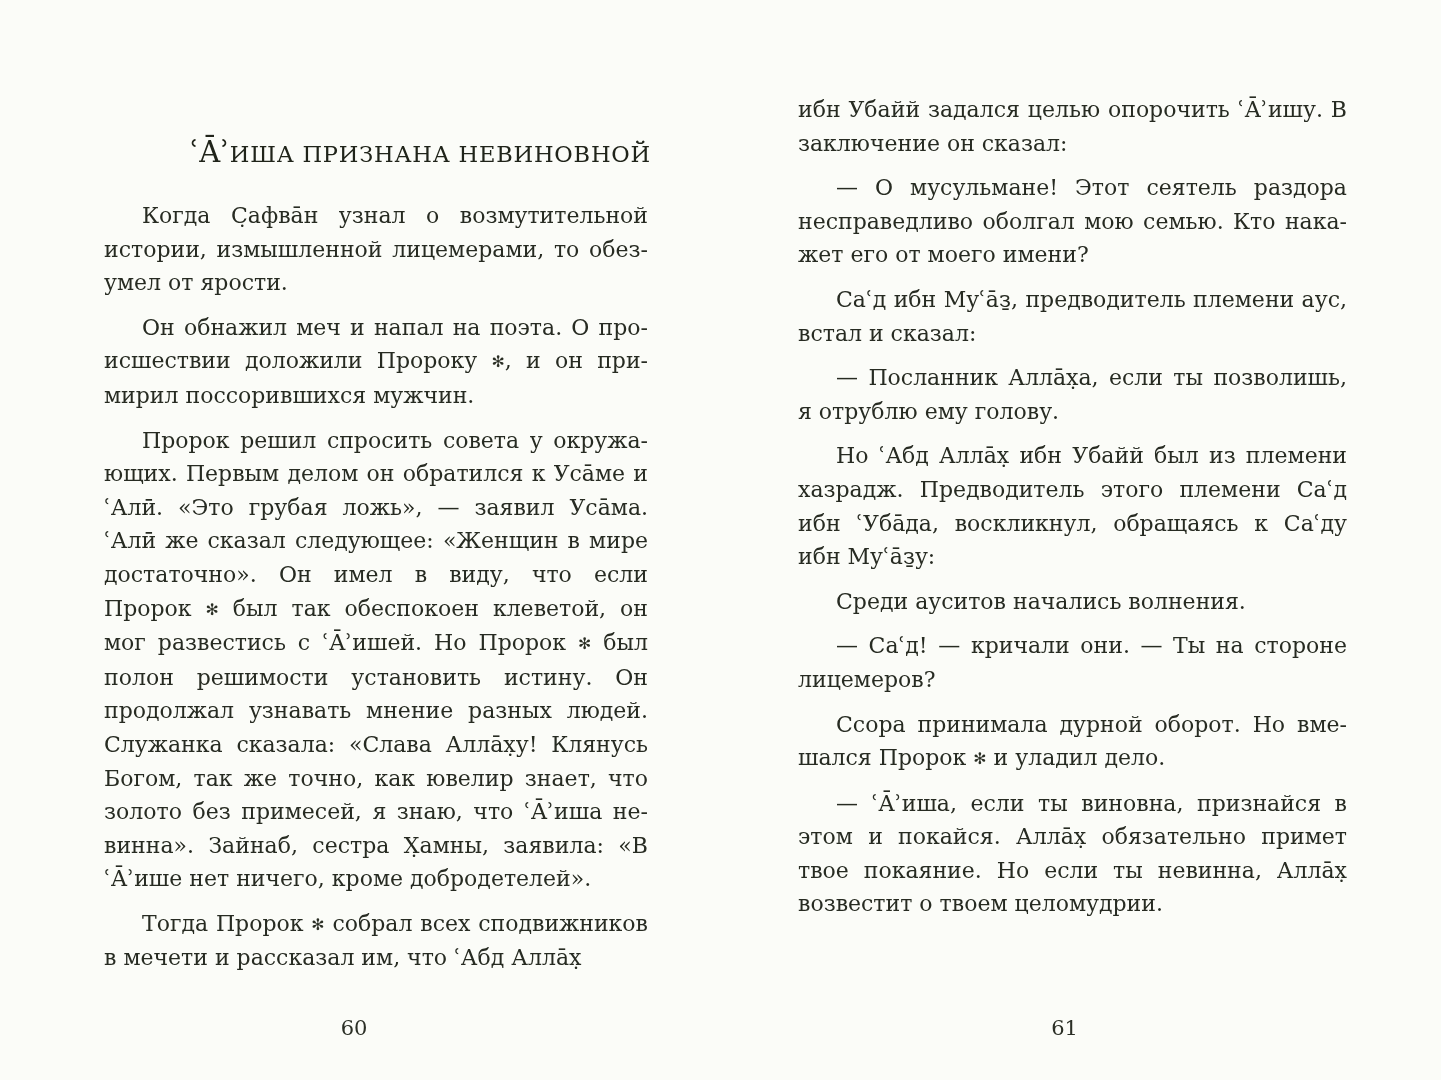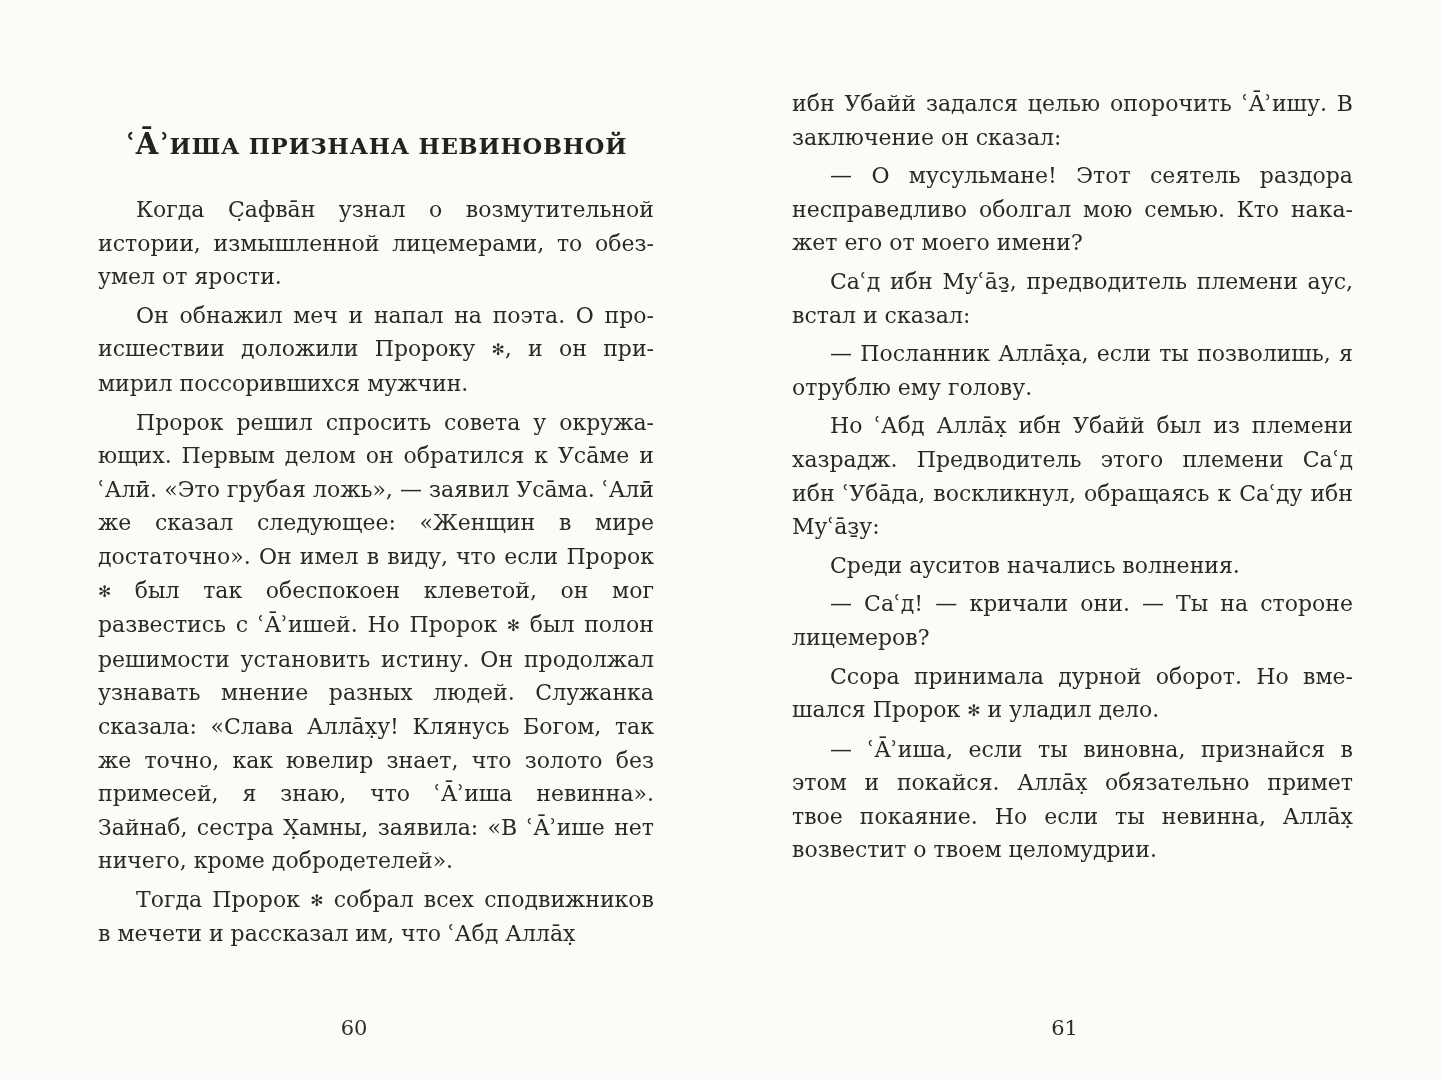--- a/index.html
+++ b/index.html
@@ -25,23 +25,23 @@
     top: 0;
     height: 100%;
   }
   .page-left  { left: 93px;  width: 566px; }
   .page-right { left: 787px; width: 571px; }
 
   .chapter-title {
     position: absolute;
     left: 0; right: 0;
     top: 127px;
-    margin: 0;
-    text-align: center;
-    font-weight: bold;
+    margin: 8px;
+    text-align: right;
+    font-weight: normal;
     font-size: 22.5px;
     letter-spacing: 0.8px;
     color: #20241a;
     white-space: nowrap;
   }
   .title-initial {
     font-size: 29px;
     letter-spacing: 0;
   }
 
@@ -51,21 +51,21 @@
     font-size: 22px;
     line-height: 33.6px;
     text-align: justify;
     hyphens: manual;
     -webkit-hyphens: manual;
   }
   .page-left  .body-text { top: 188px; }
   .page-right .body-text { top: 82px; }
 
   .para {
-    margin: 5px;
+    margin: 11px;
     text-indent: 38px;
   }
   .para.no-indent { text-indent: 0; }
   .para.italic    { }
 
   .pbuh {
     font-family: "DejaVu Sans", sans-serif;
     font-size: 0.72em;
     vertical-align: 1px;
     color: #2a2e24;

